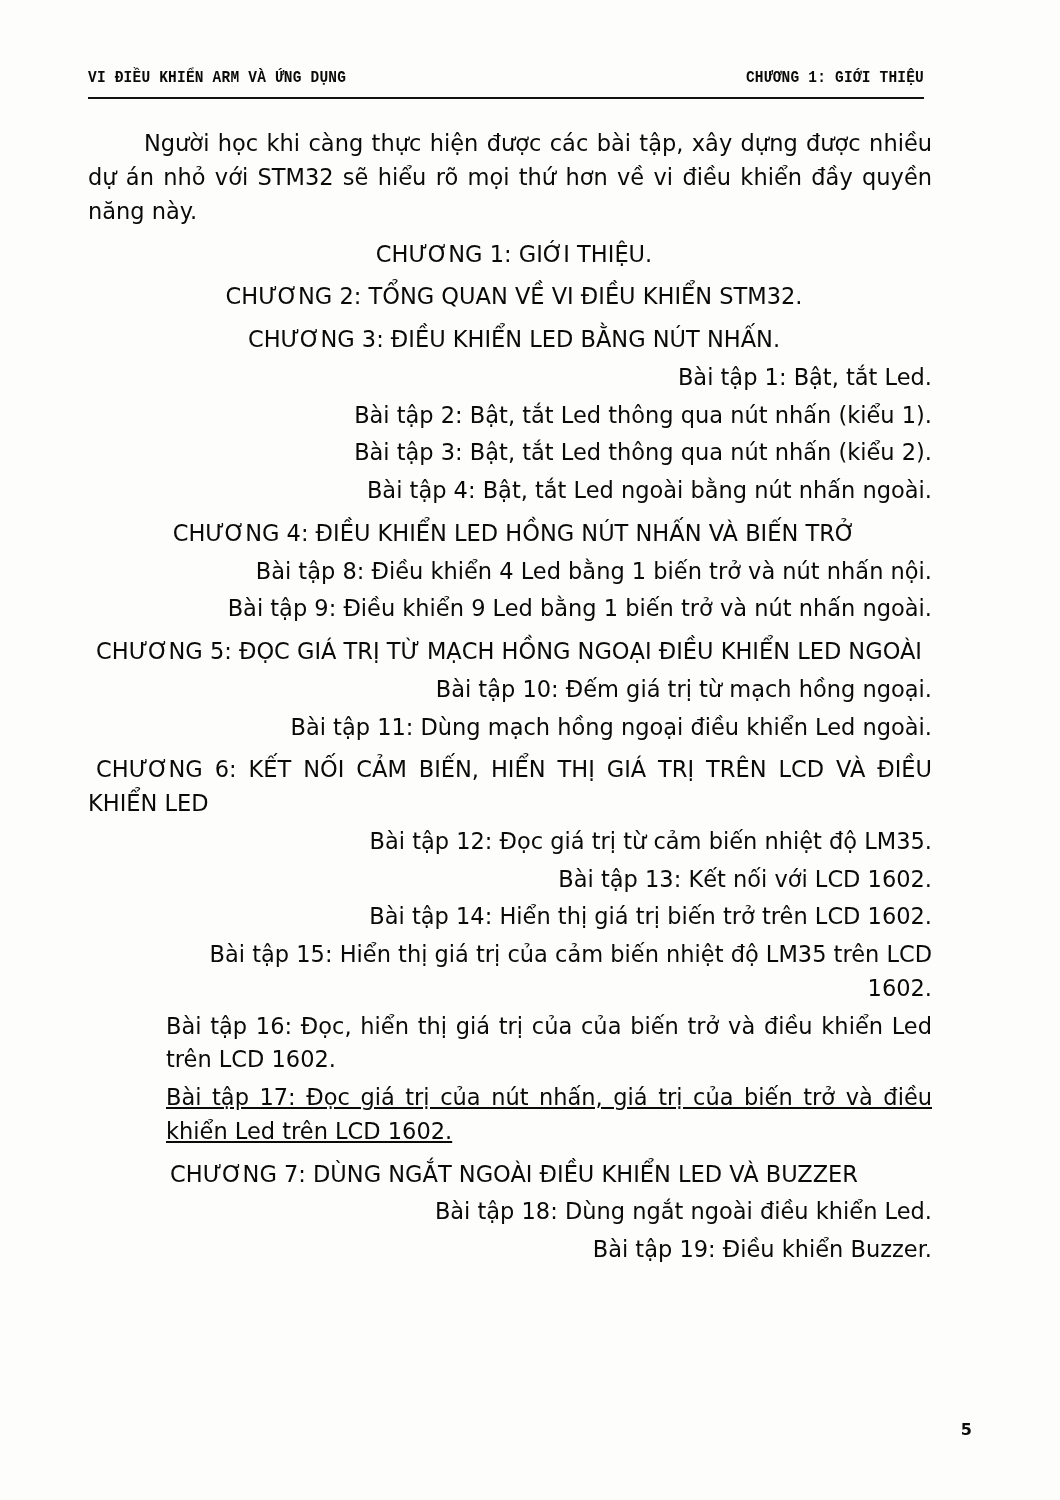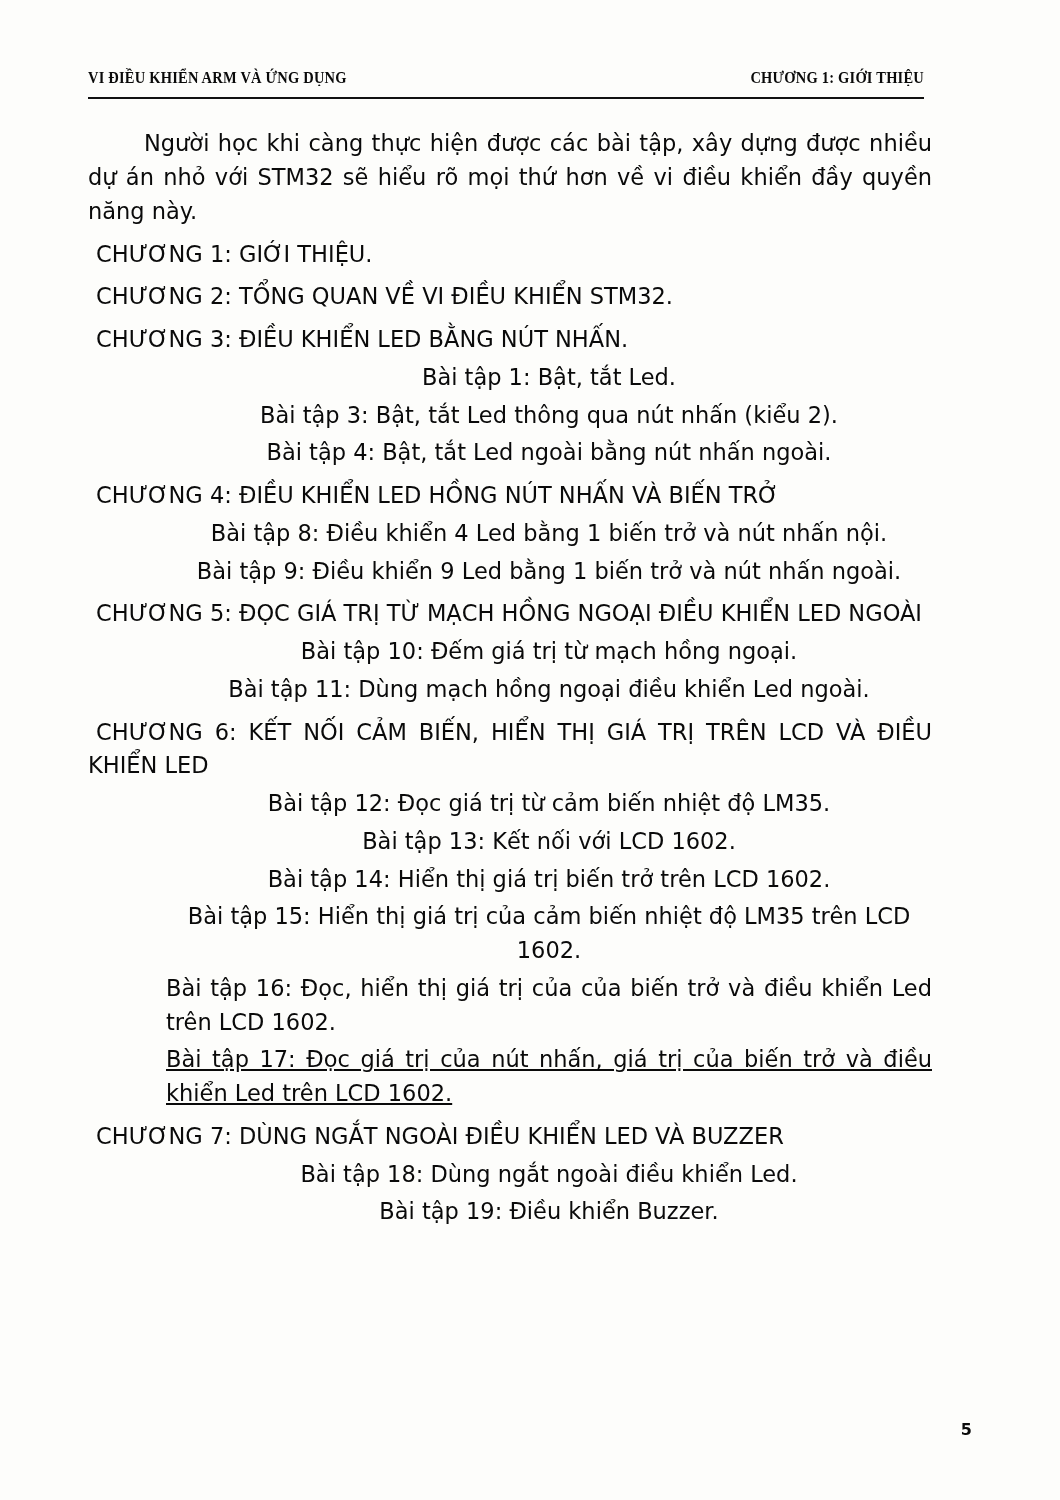--- a/index.html
+++ b/index.html
@@ -26,21 +26,21 @@
     position: absolute;
     left: 88px;
     top: 70px;
     width: 836px;
     display: flex;
     justify-content: space-between;
     align-items: flex-end;
     font-weight: bold;
     font-size: 14.5px;
     letter-spacing: 0.2px;
-    font-family: Liberation Serif, serif;
+    font-family: Liberation Mono, monospace;
   }
   .header-left {
     font-weight: 800;
     font-size: 14.5px;
     transform: scaleY(1.12);
     transform-origin: bottom left;
   }
   .header-right {
     font-weight: 800;
     font-size: 14.5px;
@@ -72,28 +72,28 @@
     line-height: 1.52;
   }
   .chapter {
     margin: 9px 0 2px 0;
     font-size: 22.5px;
     line-height: 1.5;
     text-align: justify;
     text-indent: 8px;
   }
   .chapter.nojust {
-    text-align: left;
+    text-align: center;
   }
   .exercise {
     margin: 4px 0 4px 0;
     padding-left: 78px;
     font-size: 22.5px;
     line-height: 1.5;
-    text-align: center;
+    text-align: right;
   }
   .exercise.wrap {
     text-indent: 0;
   }
   .pagenum {
     position: absolute;
     right: 88px;
     top: 1420px;
     font-size: 16px;
     font-weight: bold;
@@ -110,20 +110,21 @@
   </div>
   <div class="header-rule"></div>
 
   <div class="content">
     <p class="para">Người học khi càng thực hiện được các bài tập, xây dựng được nhiều dự án nhỏ với STM32 sẽ hiểu rõ mọi thứ hơn về vi điều khiển đầy quyền năng này.</p>
     <div id="toc-list">
         <div class="chapter nojust">CHƯƠNG 1: GIỚI THIỆU.</div>
         <div class="chapter nojust">CHƯƠNG 2: TỔNG QUAN VỀ VI ĐIỀU KHIỂN STM32.</div>
         <div class="chapter nojust">CHƯƠNG 3: ĐIỀU KHIỂN LED BẰNG NÚT NHẤN.</div>
         <div class="exercise">Bài tập 1: Bật, tắt Led.</div>
+        <div class="exercise">Bài tập 2: Bật, tắt Led thông qua nút nhấn (kiểu 1).</div>
         <div class="exercise">Bài tập 3: Bật, tắt Led thông qua nút nhấn (kiểu 2).</div>
         <div class="exercise">Bài tập 4: Bật, tắt Led ngoài bằng nút nhấn ngoài.</div>
         <div class="chapter nojust">CHƯƠNG 4: ĐIỀU KHIỂN LED HỒNG NÚT NHẤN VÀ BIẾN TRỞ</div>
         <div class="exercise">Bài tập 8: Điều khiển 4 Led bằng 1 biến trở và nút nhấn nội.</div>
         <div class="exercise">Bài tập 9: Điều khiển 9 Led bằng 1 biến trở và nút nhấn ngoài.</div>
         <div class="chapter">CHƯƠNG 5: ĐỌC GIÁ TRỊ TỪ  MẠCH HỒNG NGOẠI ĐIỀU KHIỂN LED NGOÀI</div>
         <div class="exercise">Bài tập 10: Đếm giá trị từ  mạch hồng ngoại.</div>
         <div class="exercise">Bài tập 11: Dùng mạch hồng ngoại điều khiển Led ngoài.</div>
         <div class="chapter">CHƯƠNG 6: KẾT NỐI CẢM BIẾN, HIỂN THỊ GIÁ TRỊ TRÊN LCD VÀ ĐIỀU KHIỂN LED</div>
         <div class="exercise">Bài tập 12: Đọc giá trị từ cảm biến nhiệt độ LM35.</div>

